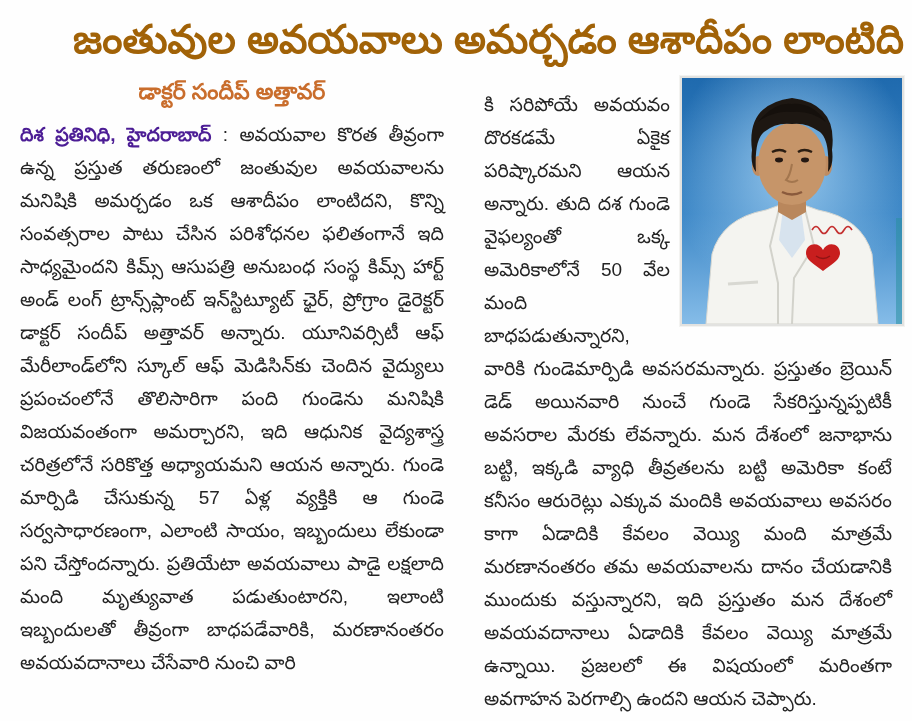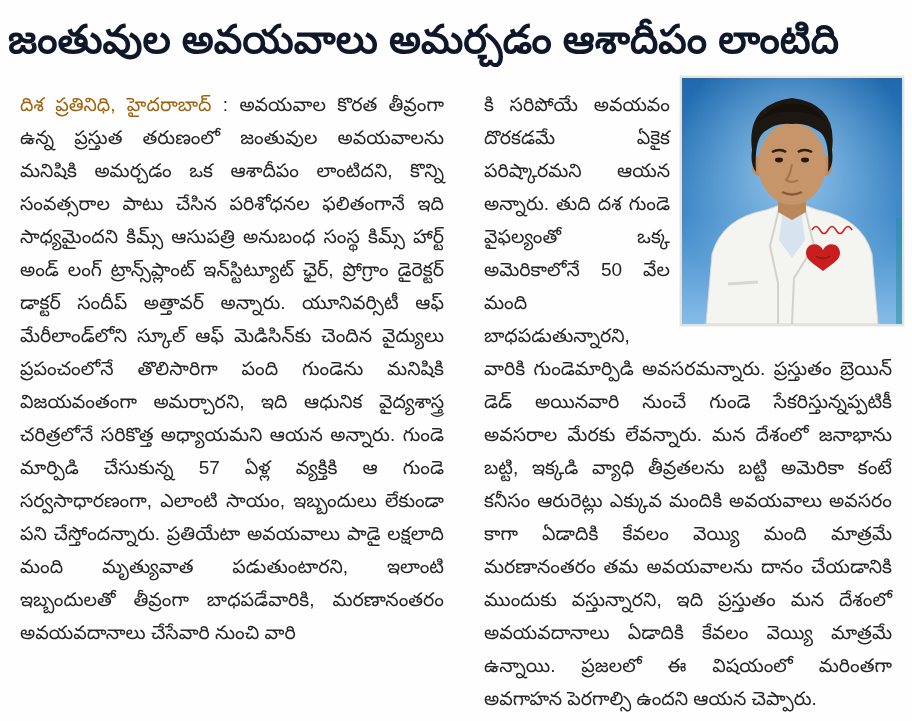--- a/index.html
+++ b/index.html
@@ -13,25 +13,25 @@
     width:912px;
     height:721px;
     margin:0 auto;
     background:#fefefe;
     overflow:hidden;
     box-sizing:border-box;
     padding:6px 8px 0 8px;
   }
   .headline{
     margin:4px 0 8px 0;
-    text-align:left;
+    text-align:right;
     font-size:40px;
     line-height:58px;
     font-weight:bold;
-    color:#0f172a;
+    color:#a16207;
     letter-spacing:0px;
   }
   .columns{
     display:flex;
     gap:16px;
   }
   .col{
     box-sizing:border-box;
   }
   .col.left{ width:448px; }
@@ -44,21 +44,21 @@
     margin:2px 0 6px 0;
     line-height:28px;
   }
   p.body{
     margin:12px;
     font-size:19px;
     line-height:33px;
     text-align:justify;
     color:#242424;
   }
-  .dateline{ font-weight:normal; color:#a16207; }
+  .dateline{ font-weight:bold; color:#4c1d95; }
   .photo-frame{
     float:right;
     width:220px;
     height:246px;
     margin:0 0 8px 10px;
     border:2px solid #e2e2e0;
     background:#2a74b6;
     box-shadow:0 0 0 1px #f3f3f1;
   }
   .photo-frame svg{ display:block; width:100%; height:100%; }
@@ -66,20 +66,21 @@
 </head>
 <body>
 
 <div class="page">
 
   <h1 class="headline">జంతువుల అవయవాలు అమర్చడం ఆశాదీపం లాంటిది</h1>
 
   <div class="columns">
 
     <div class="col left">
+      <div class="byline">డాక్టర్ సందీప్ అత్తావర్</div>
       <p class="body"><strong class="dateline">దిశ ప్రతినిధి, హైదరాబాద్</strong><span> : </span><span>అవయవాల కొరత తీవ్రంగా ఉన్న ప్రస్తుత తరుణంలో జంతువుల అవయవాలను మనిషికి అమర్చడం ఒక ఆశాదీపం లాంటిదని, కొన్ని సంవత్సరాల పాటు చేసిన పరిశోధనల ఫలితంగానే ఇది సాధ్యమైందని కిమ్స్ ఆసుపత్రి అనుబంధ సంస్థ కిమ్స్ హార్ట్ అండ్ లంగ్ ట్రాన్స్‌ప్లాంట్ ఇన్‌స్టిట్యూట్ ఛైర్, ప్రోగ్రాం డైరెక్టర్ డాక్టర్ సందీప్ అత్తావర్ అన్నారు. యూనివర్సిటీ ఆఫ్ మేరీలాండ్‌లోని స్కూల్ ఆఫ్ మెడిసిన్‌కు చెందిన వైద్యులు ప్రపంచంలోనే తొలిసారిగా పంది గుండెను మనిషికి విజయవంతంగా అమర్చారని, ఇది ఆధునిక వైద్యశాస్త్ర చరిత్రలోనే సరికొత్త అధ్యాయమని ఆయన అన్నారు. గుండె మార్పిడి చేసుకున్న 57 ఏళ్ల వ్యక్తికి ఆ గుండె సర్వసాధారణంగా, ఎలాంటి సాయం, ఇబ్బందులు లేకుండా పని చేస్తోందన్నారు. ప్రతియేటా అవయవాలు పాడై లక్షలాది మంది మృత్యువాత పడుతుంటారని, ఇలాంటి ఇబ్బందులతో తీవ్రంగా బాధపడేవారికి, మరణానంతరం అవయవదానాలు చేసేవారి నుంచి వారి</span></p>
     </div>
 
     <div class="col right">
       <div class="photo-frame">
         <svg viewBox="0 0 220 246" preserveAspectRatio="none">
           <defs>
             <linearGradient id="bgGrad" x1="0" y1="0" x2="0" y2="1">
               <stop offset="0" stop-color="#1f6aae"></stop>
               <stop offset="0.55" stop-color="#3b86c6"></stop>

